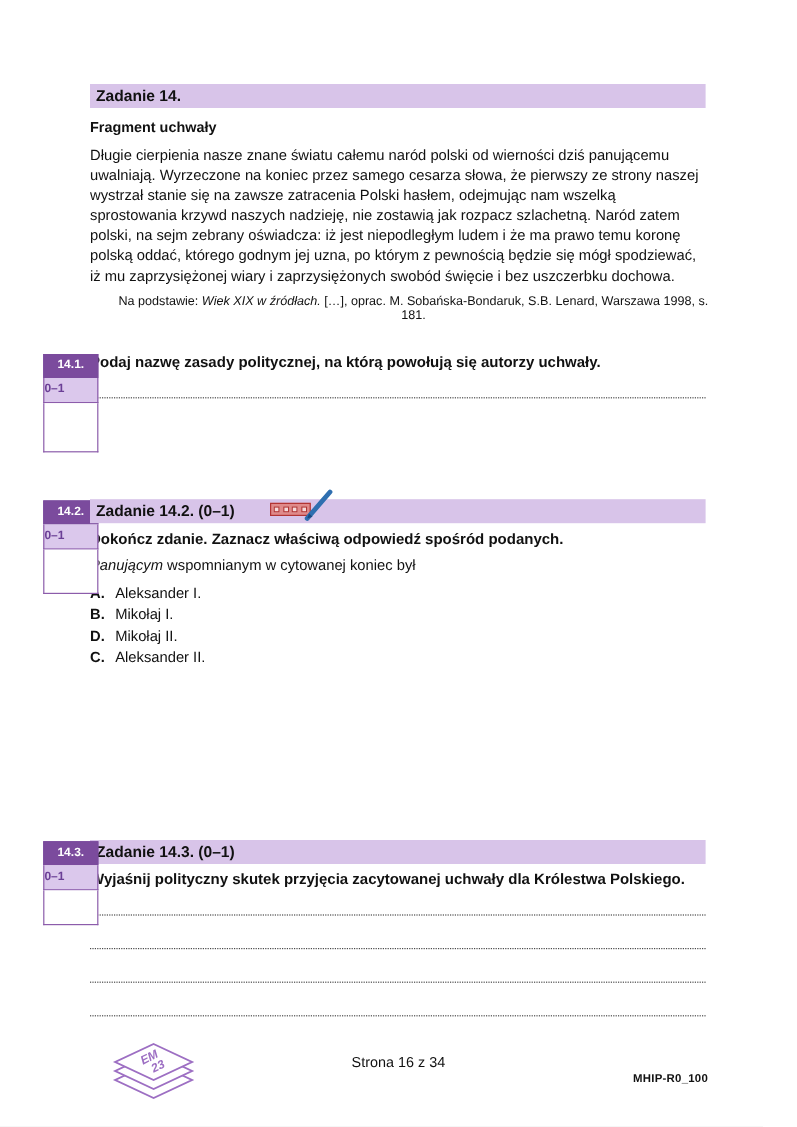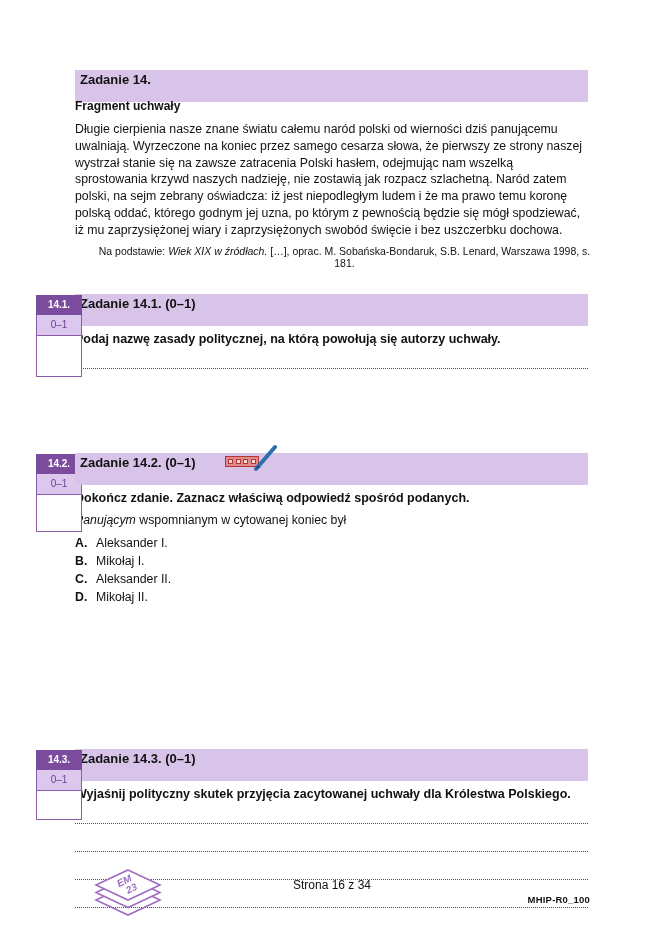--- a/index.html
+++ b/index.html
@@ -10,21 +10,21 @@
     background:#ffffff;
     font-family:"Liberation Sans",sans-serif;
     color:#111;
     overflow:hidden;
   }
   .content{position:absolute;left:75px;width:513px;top:0;}
   .abs{position:absolute;left:0;width:100%;}
 
   .band{
     background:#d8c4e9;
-    height:32px;line-height:20px;
+    height:20px;line-height:20px;
     padding-left:5px;
     font-size:13px;font-weight:bold;
     box-sizing:border-box;
   }
   .subtitle{margin:0;font-size:12px;font-weight:bold;}
   .body-text{margin:0;font-size:12.3px;line-height:16.8px;}
   .source{margin:0;font-size:10.5px;padding-left:13px;color:#111;text-align:center;}
   .italic{font-style:italic;}
   .question{margin:5px 0 0 0;font-size:12.5px;font-weight:bold;line-height:16px;}
   .stem{margin:6px 0 0 0;font-size:12.3px;line-height:16px;}
@@ -39,21 +39,21 @@
 
   
   .side{position:absolute;left:-39px;top:1px;width:46px;}
   .side-num{
     background:#7b4b9d;border:1px solid #7b4b9d;color:#fff;
     height:18px;line-height:18px;text-align:center;
     font-size:10px;font-weight:bold;box-sizing:content-box;
   }
   .side-score{
     background:#dbc8ec;border:1px solid #8c5cab;border-top:none;color:#6b3f96;
-    height:20px;line-height:20px;text-align:center;font-size:10px;font-weight:normal;
+    height:20px;line-height:20px;font-size:10px;font-weight:bold;
   }
   .side-blank{background:#fff;border:1px solid #8c5cab;border-top:none;}
   .side-blank.h40{height:40px;}
   .side-blank.h36{height:36px;}
   .side-blank.h28{height:28px;}
 
   
   .options{list-style:none;margin:6px 0 0 0;padding:0;font-size:12.3px;}
   .options li{height:18px;line-height:18px;}
   .opt-letter{display:inline-block;width:21px;font-weight:bold;}
@@ -88,23 +88,20 @@
     <p class="subtitle abs" style="top:99px;">Fragment uchwały</p>
     <p class="body-text abs" style="top:121px;">Długie cierpienia nasze znane światu całemu naród polski od wierności dziś panującemu uwalniają. Wyrzeczone na koniec przez samego cesarza słowa, że pierwszy ze strony naszej wystrzał stanie się na zawsze zatracenia Polski hasłem, odejmując nam wszelką sprostowania krzywd naszych nadzieję, nie zostawią jak rozpacz szlachetną. Naród zatem polski, na sejm zebrany oświadcza: iż jest niepodległym ludem i że ma prawo temu koronę polską oddać, którego godnym jej uzna, po którym z pewnością będzie się mógł spodziewać, iż mu zaprzysiężonej wiary i zaprzysiężonych swobód święcie i bez uszczerbku dochowa.</p>
     <p class="source abs" style="top:245px;"><span>Na podstawie: </span><span class="italic">Wiek XIX w źródłach.</span><span> […], oprac. M. Sobańska-Bondaruk, S.B. Lenard, Warszawa 1998, s. 181.</span></p>
 
     <section class="task abs" style="top:270px;margin-top:24px;">
       <aside class="side">
         <div class="side-num">14.1.</div>
         <div class="side-score">0–1</div>
         <div class="side-blank h40"></div>
       </aside>
-      <div class="band">
-        <span>Zadanie 14.1. (0–1)</span>
-      </div>
       <p class="question">Podaj nazwę zasady politycznej, na którą powołują się autorzy uchwały.</p>
       <div class="dots first"></div>
     </section>
 
     <section class="task abs" style="top:354px;">
       <aside class="side">
         <div class="side-num">14.2.</div>
         <div class="side-score">0–1</div>
         <div class="side-blank h36"></div>
       </aside>
@@ -121,22 +118,22 @@
             <path d="M7 27 L26 5" stroke="#2f6fb0" stroke-width="4" stroke-linecap="round" fill="none"></path>
             <path d="M7 27 l1.5 -4 l3 2.6 z" fill="#1b4b80"></path>
           </svg>
         </span>
       </div>
       <p class="question">Dokończ zdanie. Zaznacz właściwą odpowiedź spośród podanych.</p>
       <p class="stem"><span class="italic">Panującym</span><span> wspomnianym w cytowanej koniec był</span></p>
       <ul class="options">
         <li><span class="opt-letter">A.</span><span>Aleksander I.</span></li>
         <li><span class="opt-letter">B.</span><span>Mikołaj I.</span></li>
+        <li><span class="opt-letter">D.</span><span>Mikołaj II.</span></li>
         <li><span class="opt-letter">C.</span><span>Aleksander II.</span></li>
-        <li><span class="opt-letter">D.</span><span>Mikołaj II.</span></li>
       </ul>
     </section>
 
     <section class="task abs" style="top:497px;">
       <aside class="side">
         <div class="side-num">14.3.</div>
         <div class="side-score">0–1</div>
         <div class="side-blank h28"></div>
       </aside>
       <div class="band">

